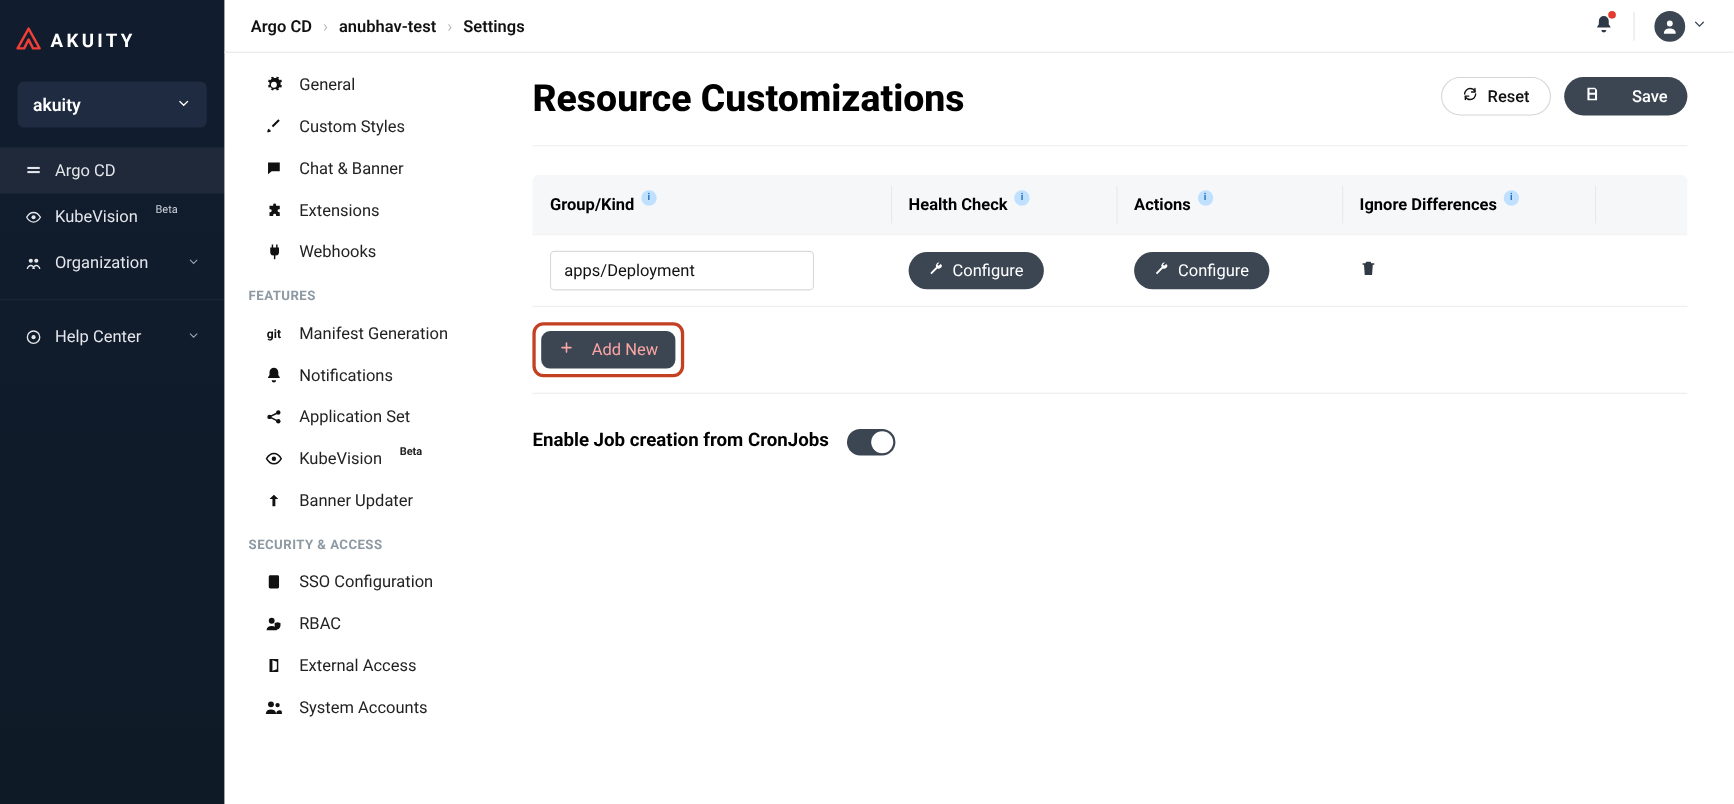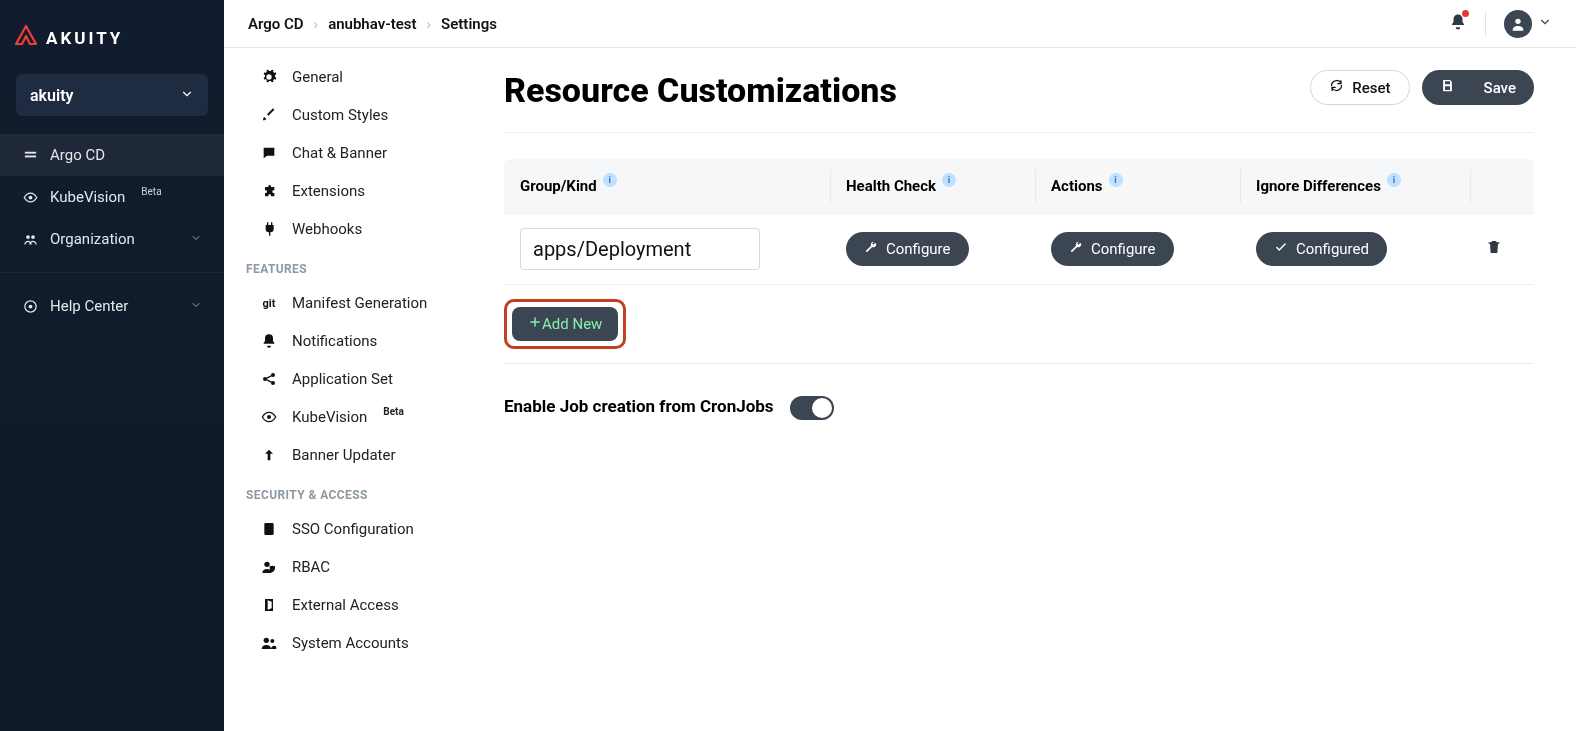--- a/index.html
+++ b/index.html
@@ -1,18 +1,18 @@
 <!DOCTYPE html>
 <html><head>
   <meta charset="utf-8">
   <style>
     * { margin:0; padding:0; box-sizing:border-box; font-family:-apple-system,BlinkMacSystemFont,"Segoe UI",Roboto,Helvetica,Arial,sans-serif; }
     body { display:flex; height:731px; width:1576px; overflow:hidden; background:#fff; color:#000; }
     
-    .sidebar-dark { width:224px; background:linear-gradient(180deg,#111c2e 0%,#0f1a27 100%); color:#e5e5e5; display:flex; flex-direction:column; }
+    .sidebar-dark { width:204px; background:linear-gradient(180deg,#111c2e 0%,#0f1a27 100%); color:#e5e5e5; display:flex; flex-direction:column; }
     .logo-row { display:flex; align-items:center; gap:8px; padding:24px 14px 22px; }
     .logo-mark { color:#ef3f36; }
     .logo-text { color:#fff; font-weight:700; font-size:17px; letter-spacing:3px; }
     .org-chip { margin:0 16px 18px; background:#1f2b40; border-radius:6px; height:42px; display:flex; align-items:center; justify-content:space-between; padding:0 14px; cursor:pointer; }
     .org-chip span { color:#fff; font-size:16px; font-weight:600; }
     .chev { color:#cfd5df; }
     .sd-item { display:flex; align-items:center; gap:12px; padding:12px 22px; font-size:15px; color:#e4e6eb; cursor:pointer; }
     .sd-item.active { background:rgba(255,255,255,.06); }
     .sd-item .ico { width:16px; display:flex; justify-content:center; }
     .sd-badge { font-size:10px; color:#ccd2da; margin-left:4px; position:relative; top:-6px; }
@@ -45,26 +45,26 @@
     .btn-outline { background:#fff; border:1px solid #d6d6d6; color:#111; }
     .btn-primary { background:#3b4652; color:#fff;gap:29px; }
     
     .tbl { margin-top:26px; }
     .thead { display:grid; grid-template-columns: 326px 205px 205px 230px 60px; background:#f6f7f9; border-radius:6px 6px 0 0; border-bottom:1px solid #eee; }
     .th { display:flex; align-items:center; gap:6px; padding:18px 16px; font-weight:700; font-size:15px; color:#000; position:relative; }
     .th + .th::before { content:""; position:absolute; left:0; top:10px; bottom:10px; width:1px; background:#e9e9e9; }
     .info { width:14px; height:14px; border-radius:50%; background:#bfe1ff; display:flex; align-items:center; justify-content:center; font-size:9px; color:#2b73b7; position:relative; top:-6px; }
     .trow { display:grid; grid-template-columns: 326px 205px 205px 230px 60px; align-items:center; border-bottom:1px solid #eee; padding:14px 0; }
     .td { padding:0 16px; }
-    .gk-input { width:240px; padding:8px 12px; border:1px solid #d9d9d9; border-radius:4px; font-size:20px; color:#111; }
+    .gk-input { width:240px; padding:8px 12px; border:1px solid #d9d9d9; border-radius:4px; font-size:15px; color:#111; }
     .pill { display:inline-flex; align-items:center; gap:8px; background:#3b4652; color:#fff; border:none; border-radius:20px; padding:8px 18px; font-size:15px; cursor:pointer; }
     .trash { color:#2f3a44; cursor:pointer; }
     .add-row { padding:14px 0; border-bottom:1px solid #ececec; }
     .add-btn-wrap { display:inline-block; border:3px solid #c44022; border-radius:10px; padding:5px; }
-    .add-btn { display:inline-flex; align-items:center; gap:0; background:#3b4652; color:#86efac; border:none; border-radius:8px; padding:8px 16px; font-size:15px; cursor:pointer; }
+    .add-btn { display:inline-flex; align-items:center; gap:16px; background:#3b4652; color:#fca5a5; border:none; border-radius:8px; padding:8px 16px; font-size:15px; cursor:pointer; }
     .toggle-row { display:flex; align-items:flex-start; gap:16px; margin-top:32px; }
     .toggle-label { font-weight:700; font-size:17px; }
     .toggle { width:44px; height:24px; border-radius:14px; background:#3b4652; position:relative; cursor:pointer; }
     .toggle .knob { position:absolute; top:2px; right:2px; width:20px; height:20px; border-radius:50%; background:#fff; }
     ::-webkit-scrollbar { width:10px; }
     ::-webkit-scrollbar-thumb { background:#cdd3d8; border-radius:5px; }
   </style>
 </head>
 <body>
 
@@ -351,28 +351,20 @@
           </div>
           <div class="td">
             <button class="pill">
               <span><svg width="14" height="14" viewBox="0 0 24 24" fill="currentColor">
                     <path d="M21 7a5 5 0 01-7 5L5 21l-2-2 9-9a5 5 0 015-7l-3 3 2 2 3-3c1 1 2 1 2 2z"></path>
                   </svg></span>
               <span>Configure</span>
             </button>
           </div>
           <div class="td">
-            <button class="pill">
-              <span><svg width="14" height="14" viewBox="0 0 24 24" fill="none">
-                    <path d="M5 13l4 4 10-10" stroke="currentColor" stroke-width="2.5" stroke-linecap="round"></path>
-                  </svg></span>
-              <span>Configured</span>
-            </button>
-          </div>
-          <div class="td">
             <span class="trash">
               <svg width="16" height="16" viewBox="0 0 24 24" fill="currentColor">
                   <path d="M6 7h12l-1 14H7L6 7zm3-4h6l1 2h4v2H4V5h4l1-2z"></path>
                 </svg>
             </span>
           </div>
         </div>
 
         <div class="add-row">
           <span class="add-btn-wrap">

